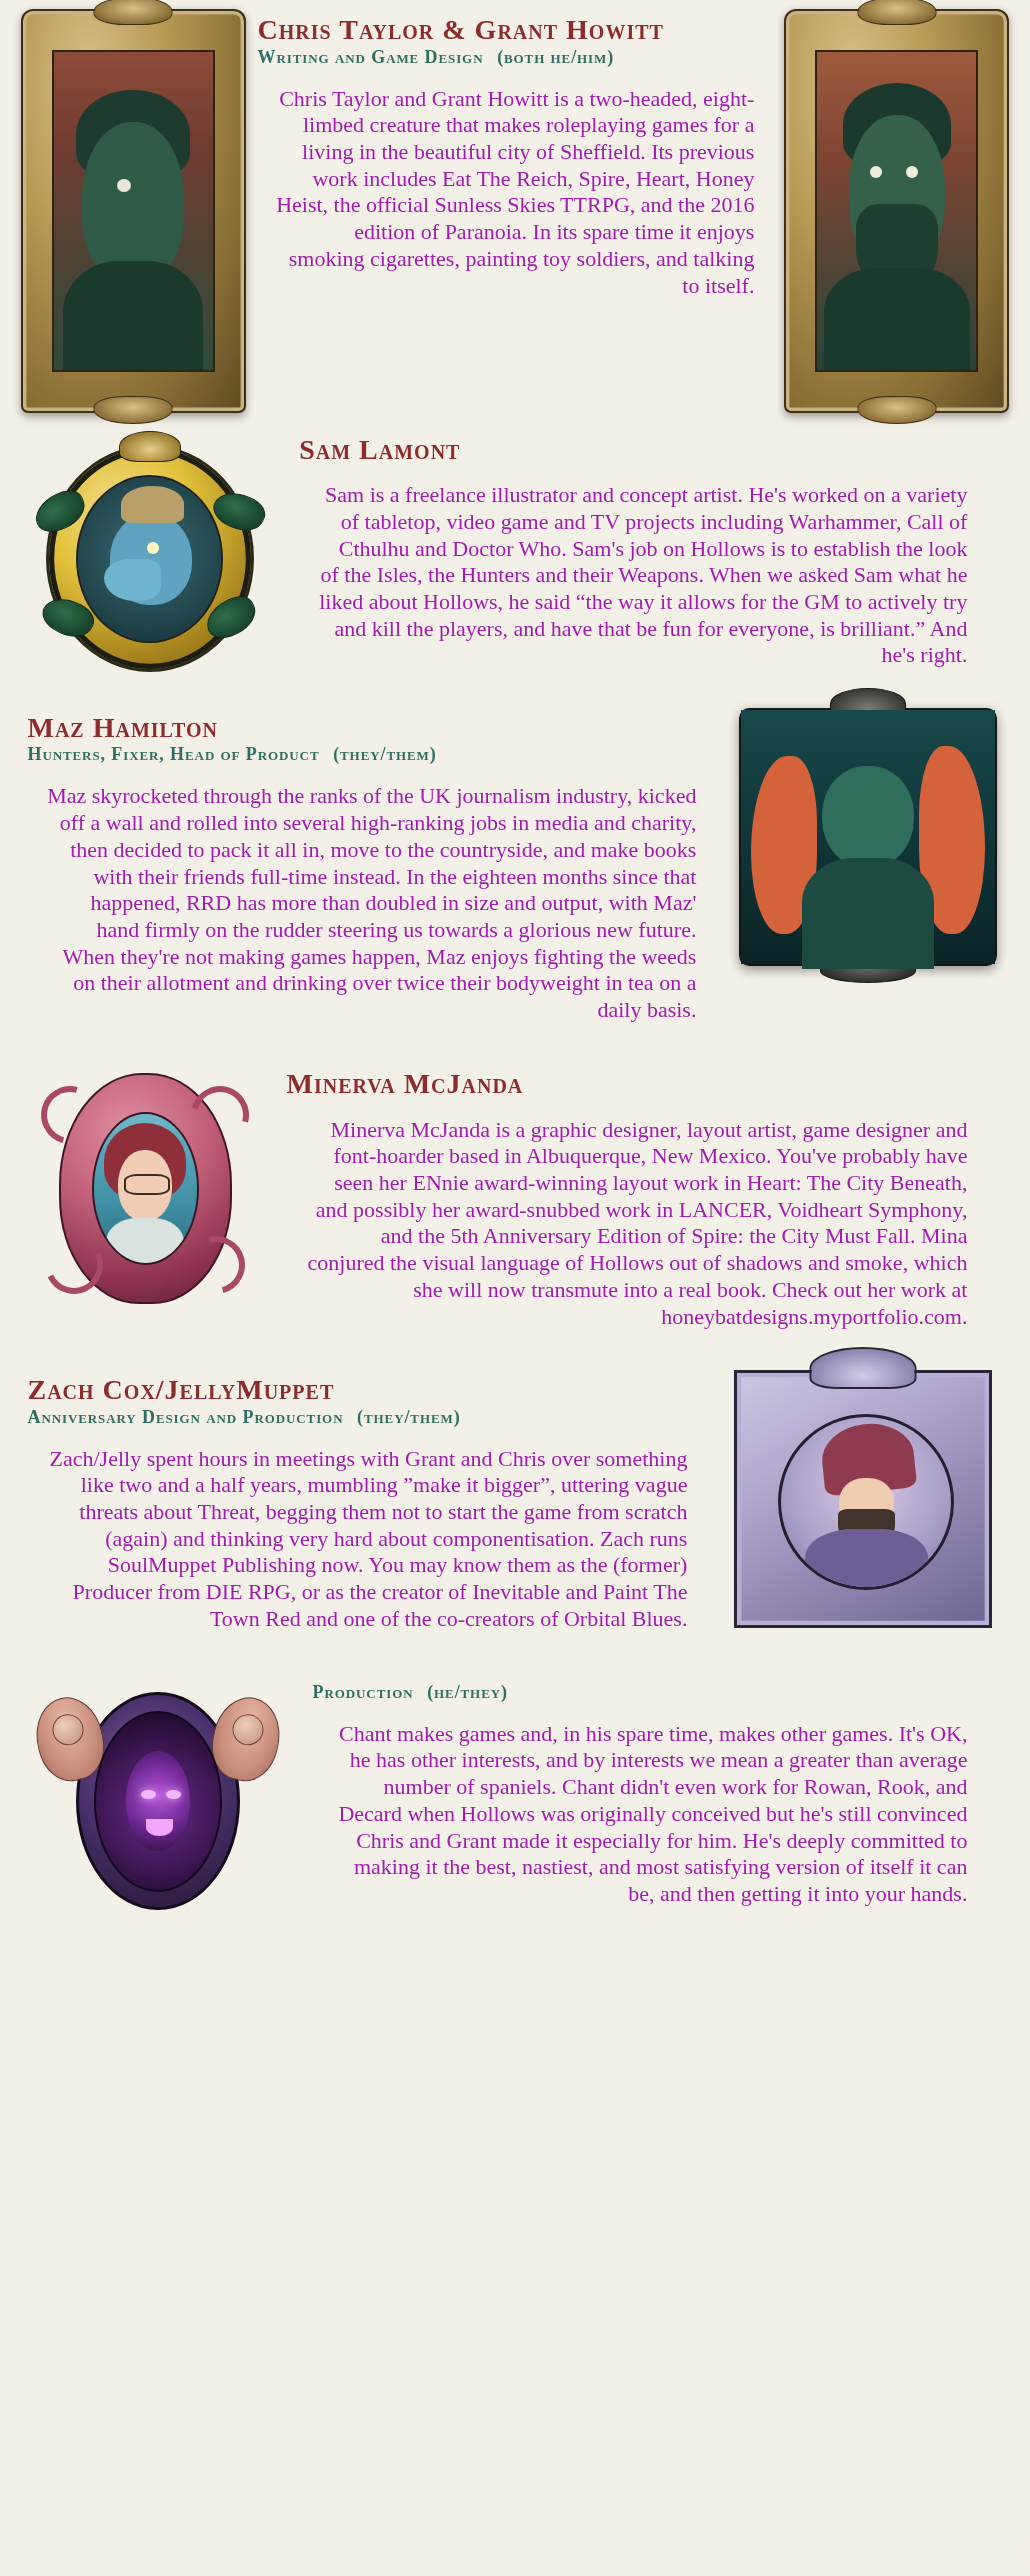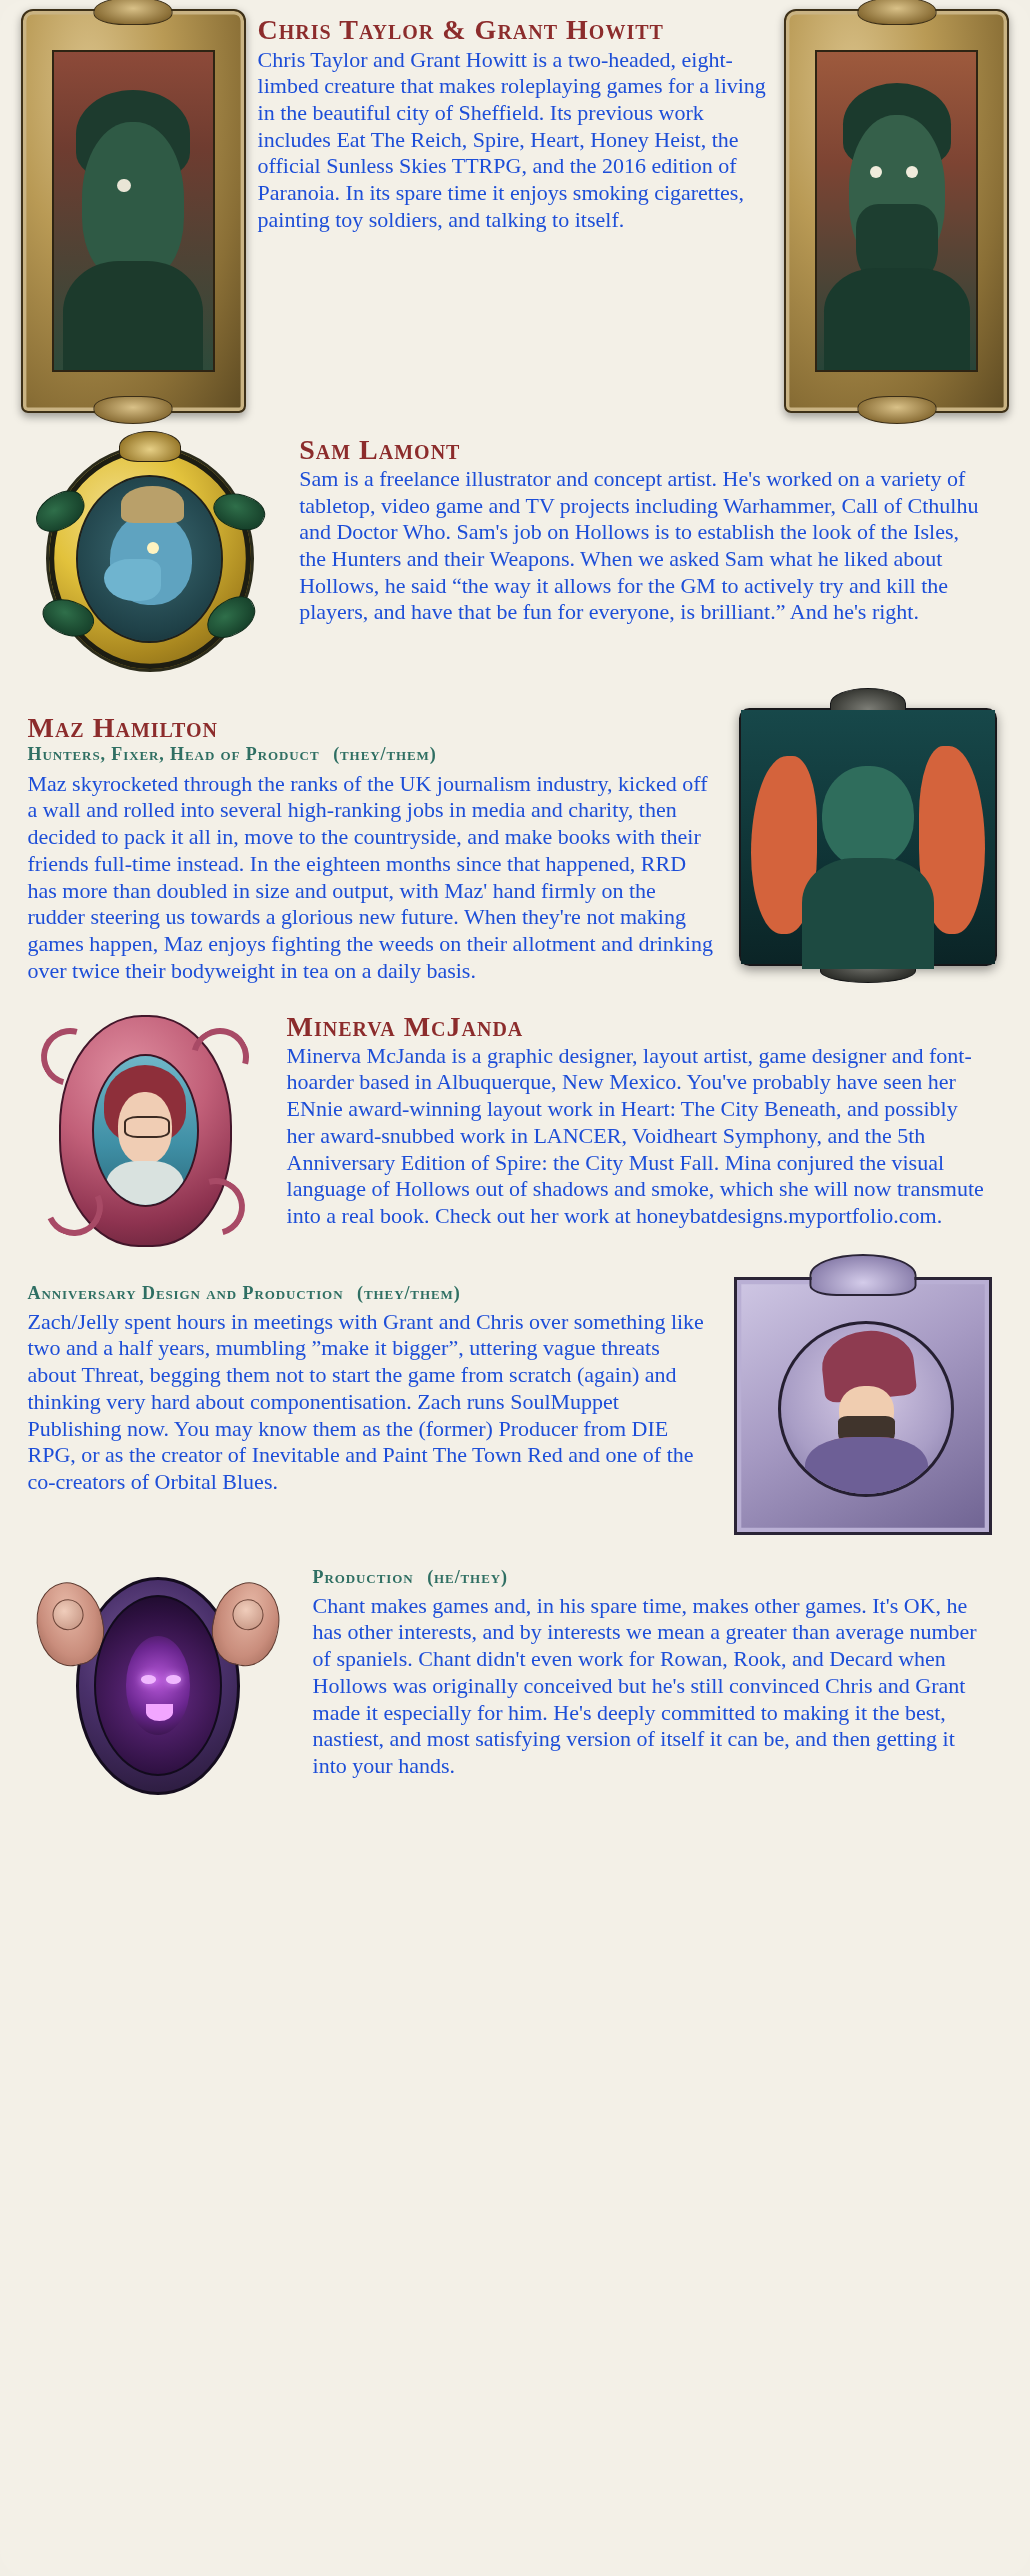--- a/index.html
+++ b/index.html
@@ -63,23 +63,23 @@
     letter-spacing: 0.9px;
     margin: 0 0 5.2px 0;
     display: flex;
     gap: 13.7px;
     flex-wrap: wrap;
     align-items: baseline;
   }
   .bio {
     font-size: 22px;
     line-height: 1.215;
-    margin: 0;
-    text-align: left;
-    color: #1d4ed8;
+    margin: 18px;
+    text-align: right;
+    color: #a21caf;
   }
 
   
   .frame {
     position: relative;
     box-sizing: border-box;
   }
 
   
   .frame-gold-rect {
@@ -377,20 +377,24 @@
           <div class="blob hair"></div>
           <div class="blob head"></div>
           <div class="blob eye"></div>
           <div class="blob body"></div>
         </div>
       </div>
     </div>
 
     <div class="text-col" style="padding-top:6.9px;">
       <h2 class="name">Chris Taylor &amp; Grant Howitt</h2>
+      <div class="role-line">
+        <span>Writing and Game Design</span>
+        <span>(both he/him)</span>
+      </div>
       <p class="bio">Chris Taylor and Grant Howitt is a two-headed, eight-limbed creature that makes roleplaying games for a living in the beautiful city of Sheffield. Its previous work includes Eat The Reich, Spire, Heart, Honey Heist, the official Sunless Skies TTRPG, and the 2016 edition of Paranoia. In its spare time it enjoys smoking cigarettes, painting toy soldiers, and talking to itself.</p>
     </div>
 
     <div class="portrait-col">
       <div class="frame frame-gold-rect">
         <div class="art p-grant">
           <div class="bg"></div>
           <div class="blob hair"></div>
           <div class="blob head"></div>
           <div class="blob beard"></div>
@@ -485,20 +489,21 @@
           <div class="blob hat"></div>
           <div class="blob face"></div>
           <div class="blob beard"></div>
           <div class="blob scarf"></div>
           <div class="blob robe"></div>
         </div>
       </div>
     </div>
 
     <div class="text-col" style="padding-left:6.9px;padding-right:12px;">
+      <h2 class="name">Zach Cox/JellyMuppet</h2>
       <div class="role-line">
         <span>Anniversary Design and Production</span>
         <span>(they/them)</span>
       </div>
       <p class="bio">Zach/Jelly spent hours in meetings with Grant and Chris over something like two and a half years, mumbling ”make it bigger”, uttering vague threats about Threat, begging them not to start the game from scratch (again) and thinking very hard about componentisation. Zach runs SoulMuppet Publishing now. You may know them as the (former) Producer from DIE RPG, or as the creator of Inevitable and Paint The Town Red and one of the co-creators of Orbital Blues.</p>
     </div>
   </div>
 
   <div class="entry" style="padding-top:26px;">
     <div class="portrait-col" style="width:275px;justify-content:center;">

